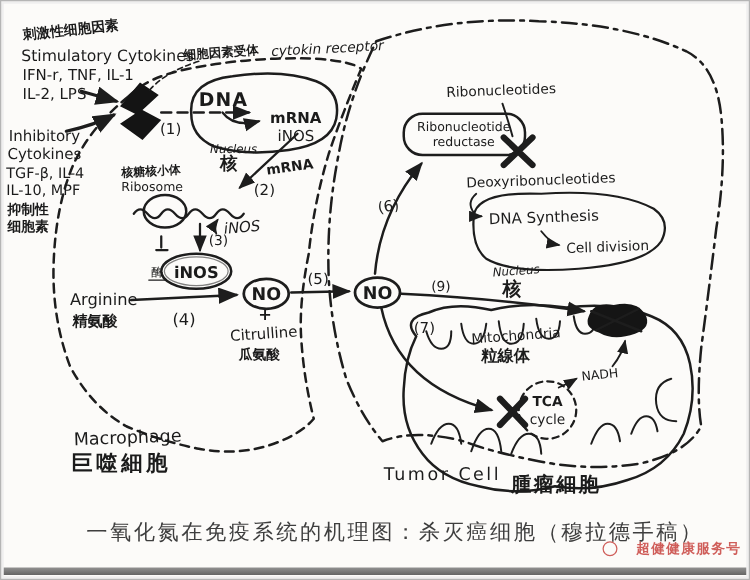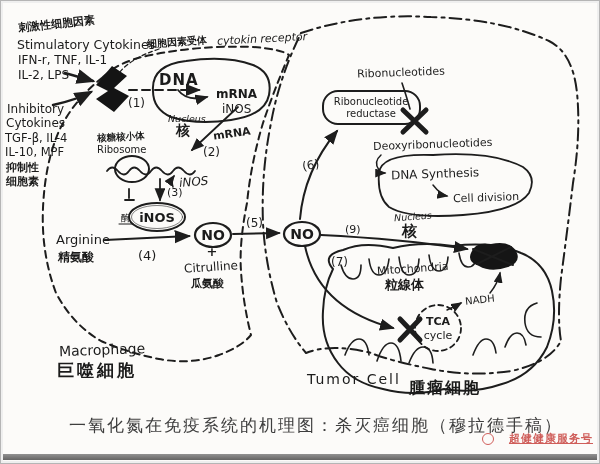--- a/index.html
+++ b/index.html
@@ -19,21 +19,20 @@
     text-align:center;
     font-family:"Liberation Serif","DejaVu Serif",serif;
     font-size:17px;letter-spacing:2px;color:#3e3e3e;padding-left:16px;
   }
   .watermark{
     position:absolute;right:6px;top:430px;
     display:flex;align-items:center;gap:15px;
     color:#c8433f;opacity:.85;
     font-size:11px;font-weight:bold;letter-spacing:1px;
     font-family:"DejaVu Sans",sans-serif;
-    text-decoration:underline;
   }
   .wm-circle{
     width:10px;height:10px;border:1.5px solid #c8433f;border-radius:50%;
     display:inline-block;
   }
   .bottom-bar{
     position:absolute;left:2px;right:2px;bottom:3px;height:6px;
     background:linear-gradient(#777,#3f3f3f);opacity:.8;
   }
   

